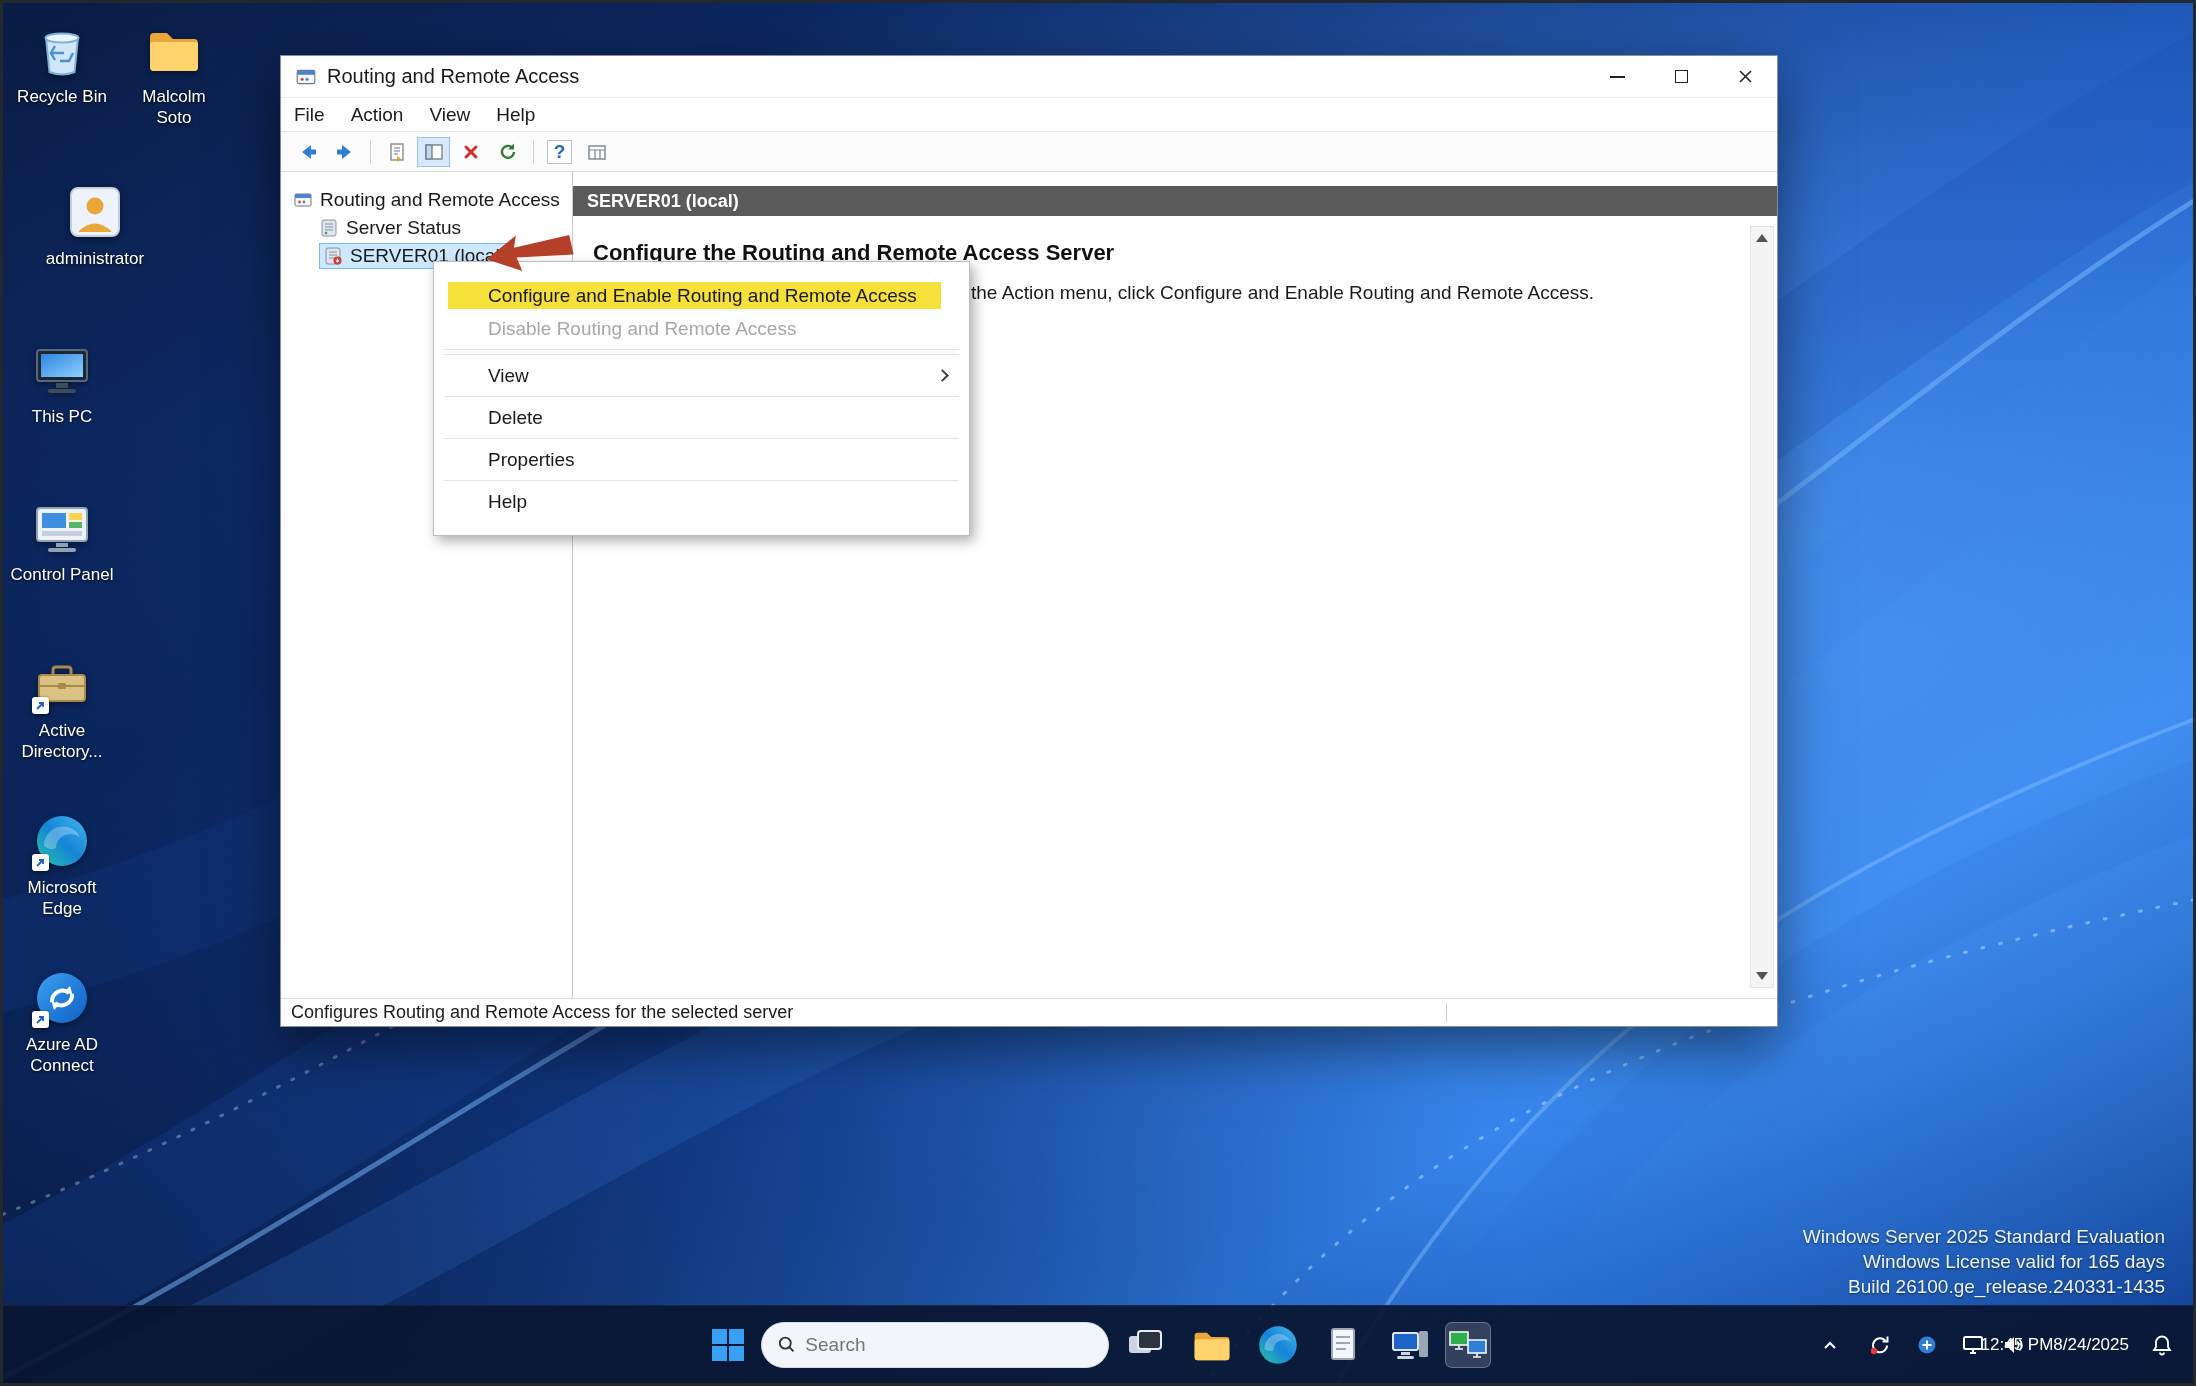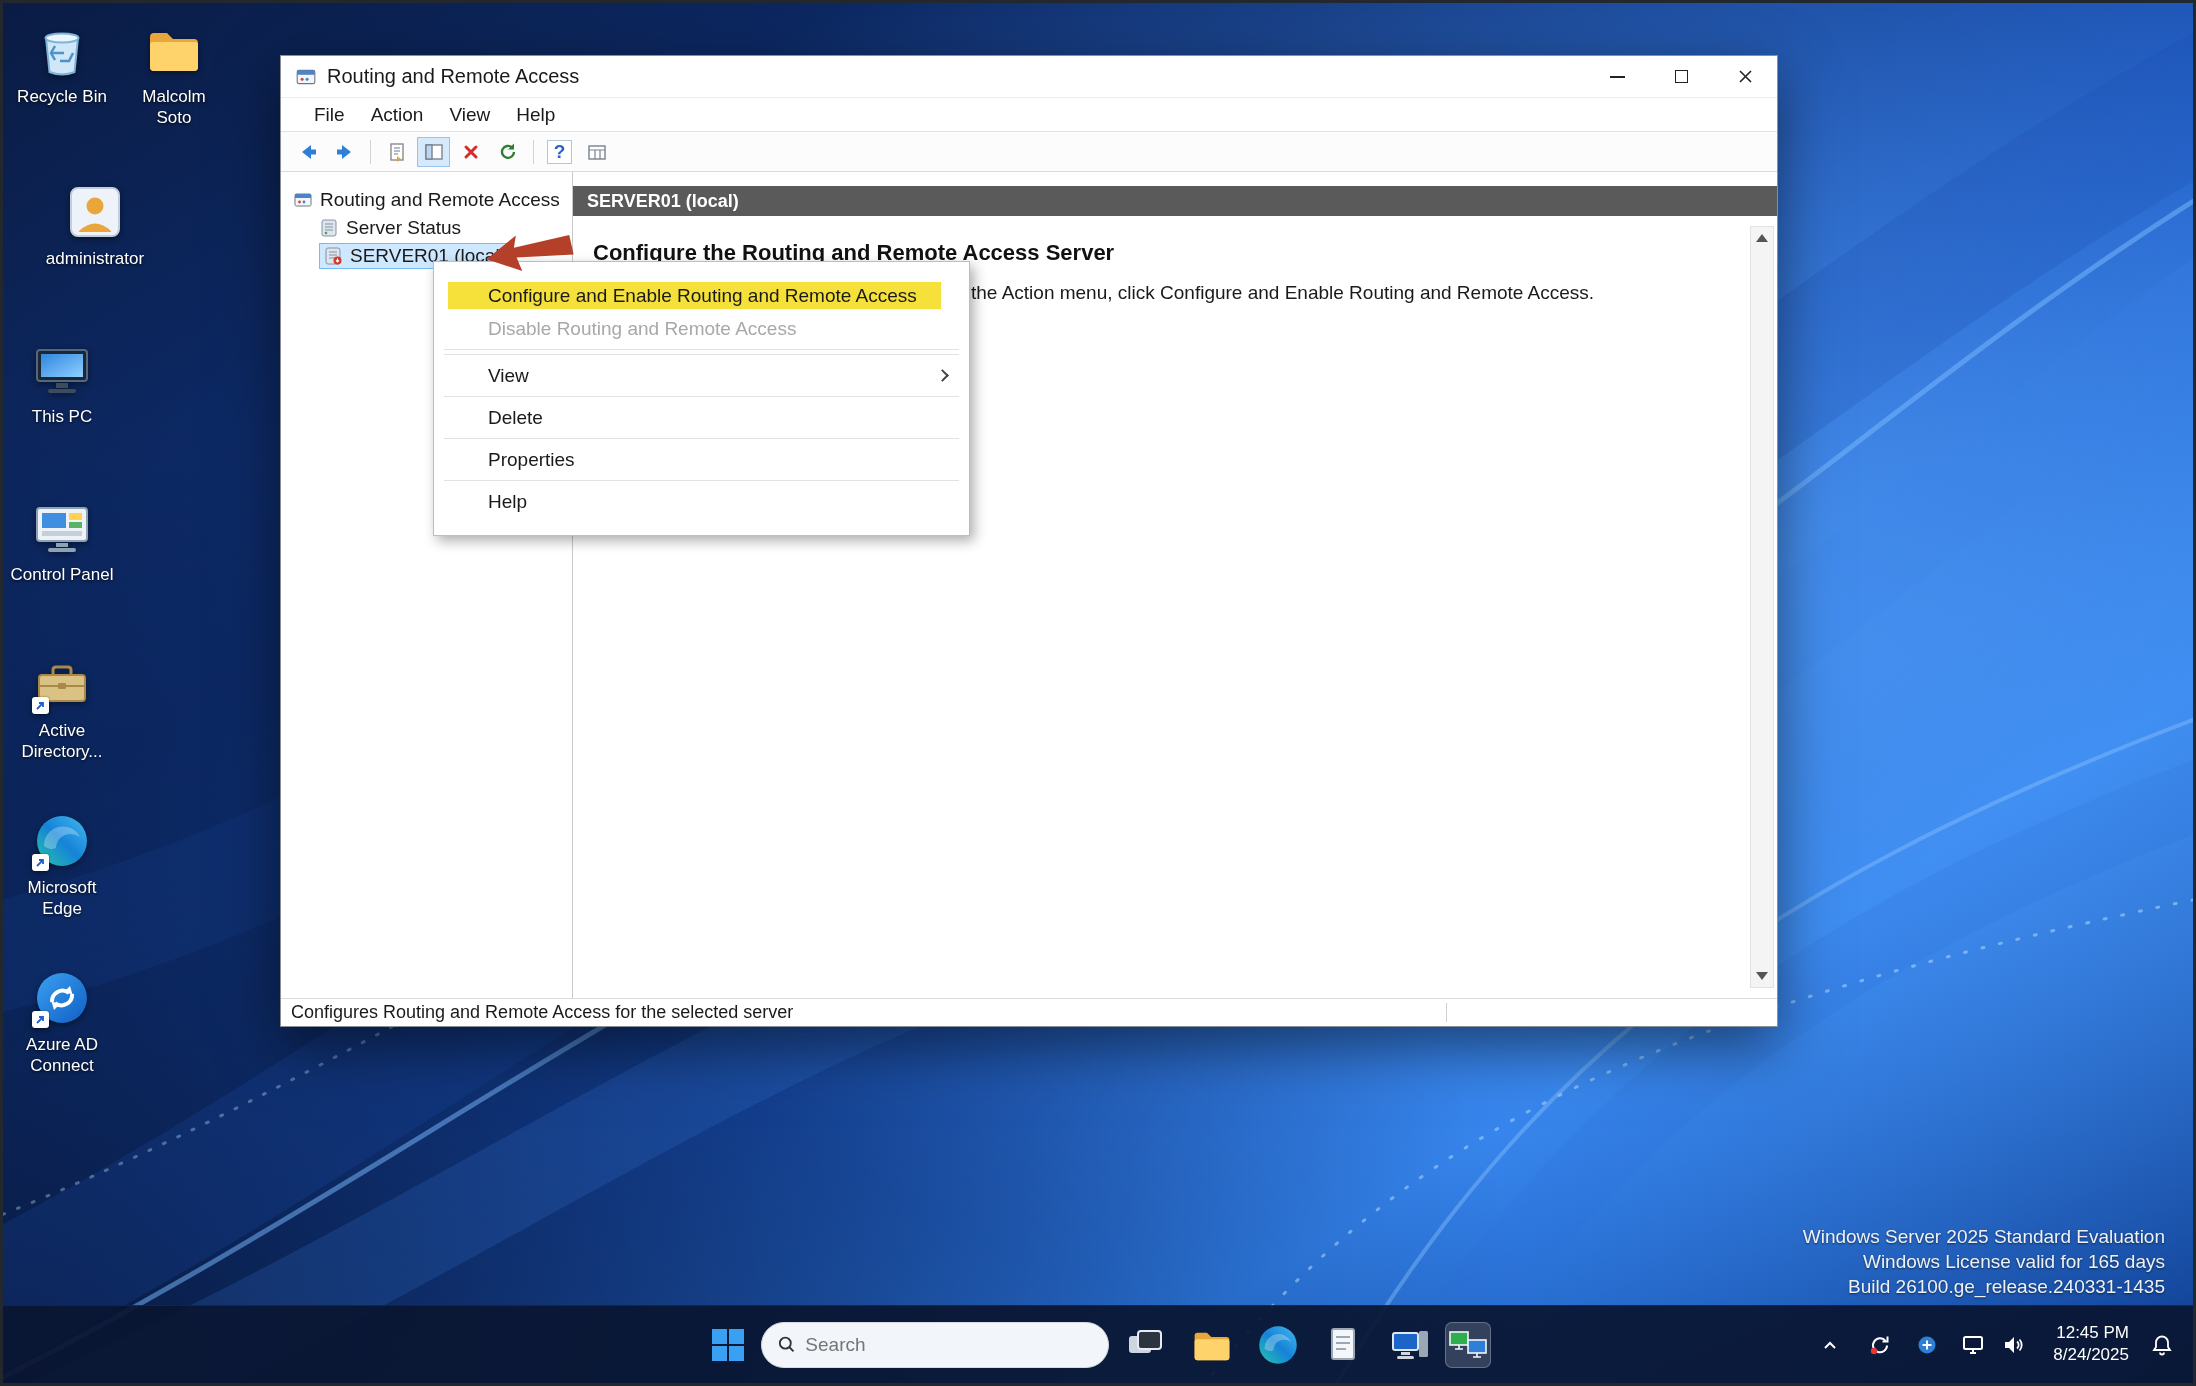--- a/index.html
+++ b/index.html
@@ -32,21 +32,21 @@
          background:#fff; border:1px solid #8a8f96; z-index:10;
          box-shadow:0 20px 55px rgba(0,0,0,.5); display:flex; flex-direction:column;text-align:right; }
   .titlebar { height:42px; background:#fff; display:flex; align-items:center;
               padding-left:14px; border-bottom:1px solid #ececec; }
   .title-ic { width:22px; height:22px; margin-right:10px; }
   .title-tx { font-size:20px; color:#1a1a1a; }
   .win-controls { margin-left:auto; display:flex; height:100%; }
   .wbtn { width:64px; height:100%; display:flex; align-items:center; justify-content:center; }
   .wbtn .bar { width:15px; height:2px; background:#222; }
   .wbtn .box { width:13px; height:13px; border:1.6px solid #222; }
-  .menubar { height:34px; display:flex; align-items:center; padding-left:20px;
+  .menubar { height:34px; display:flex; align-items:center; padding-left:0;
              border-bottom:1px solid #e3e3e3; font-size:19px; color:#1a1a1a; }
   .menu-item { padding:4px 13px; }
   .toolbar { height:40px; display:flex; align-items:center; padding-left:10px; gap:4px;
              border-bottom:1px solid #dadada; background:#fcfcfc; }
   .tool { width:33px; height:30px; display:flex; align-items:center; justify-content:center;
           border:1px solid transparent; }
   .tool.pressed { background:#d6e9fb; border-color:#98c3e9; }
   .tsep { width:1px; height:24px; background:#d3d3d3; margin:0 5px; }
 
   .main { flex:1; display:flex; min-height:0; }
@@ -95,21 +95,21 @@
   .taskbar { position:absolute; left:0; right:0; bottom:0; height:78px; z-index:50;
              background:rgba(10,22,50,.93); border-top:1px solid rgba(255,255,255,.06); }
   .tb-item { position:absolute; top:50%; transform:translateY(-50%); display:flex;
              align-items:center; justify-content:center; }
   .tb-icon { width:46px; height:46px; border-radius:7px; }
   .tb-icon.active { background:rgba(255,255,255,.17); border:1px solid rgba(255,255,255,.25); }
   .searchbox { left:758px; width:348px; height:46px; border-radius:23px; background:#f2f5fa;
                border:1px solid #d5dbe4; display:flex; align-items:center; padding:0 16px; gap:10px; }
   .searchbox input { border:none; outline:none; background:transparent; font-size:19px;
                      color:#333; width:100%; font-family:"Liberation Sans",sans-serif; }
-  .clock { right:64px; text-align:left; color:#fff; font-size:17px; line-height:1.35; flex-direction:column; align-items:flex-end; }
+  .clock { right:64px; text-align:left; color:#fff; font-size:17px; line-height:1.35; flex-direction:row; align-items:flex-end; }
 </style>
 </head>
 <body>
 
 <div class="screen">
 
   <svg width="0" height="0" style="position:absolute">
     <defs>
       <linearGradient id="g-screen" x1="0" y1="0" x2="1" y2="1">
         <stop offset="0" stop-color="#2f86e0"></stop>

